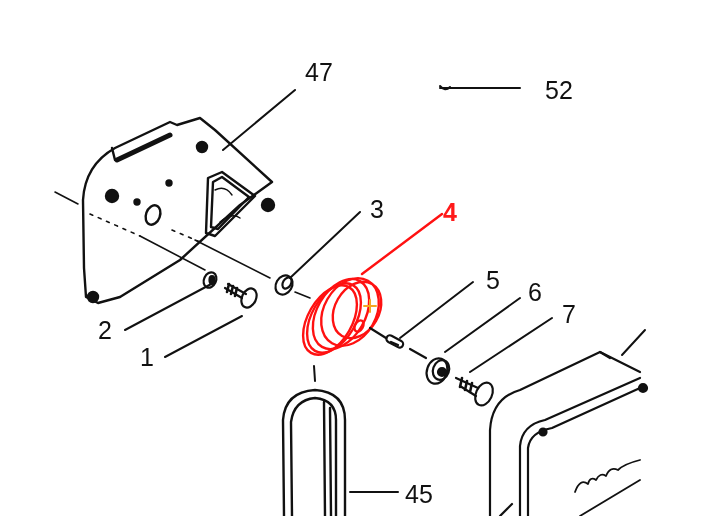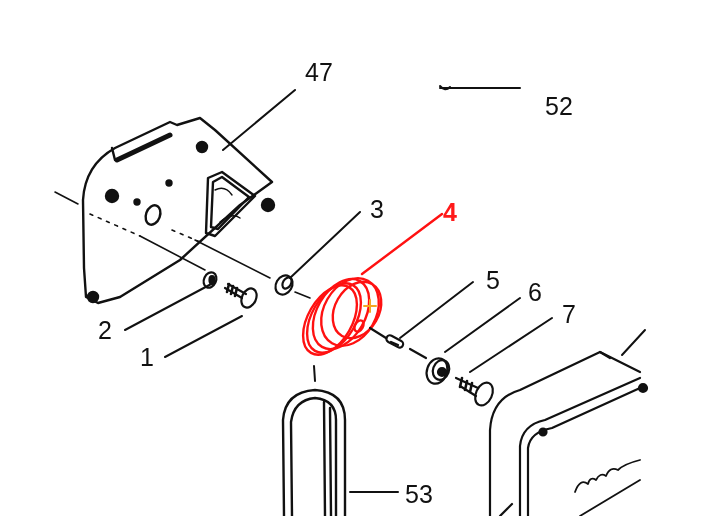--- a/index.html
+++ b/index.html
@@ -122,23 +122,23 @@
     <path d="M600,352 L610,358"></path>
     <circle cx="543" cy="432" r="3.5" fill="#111"></circle>
     <circle cx="643" cy="388" r="4" fill="#111"></circle>
     <path d="M500,516 L512,504"></path>
     <path d="M575,492 Q580,478 588,484 Q590,476 596,480 Q600,472 606,476 Q610,466 618,470 Q624,464 640,460" stroke-width="1.8"></path>
     <path d="M580,516 L640,480" stroke-width="1.8"></path>
   </g>
 </svg>
 
 <div class="lbl" style="left:305px;top:60px;">47</div>
-<div class="lbl" style="left:545px;top:94px;">52</div>
+<div class="lbl" style="left:545px;top:78px;">52</div>
 <div class="lbl" style="left:370px;top:197px;">3</div>
 <div class="lbl hl" style="left:443px;top:200px;">4</div>
 <div class="lbl" style="left:486px;top:268px;">5</div>
 <div class="lbl" style="left:528px;top:280px;">6</div>
 <div class="lbl" style="left:562px;top:302px;">7</div>
 <div class="lbl" style="left:98px;top:318px;">2</div>
 <div class="lbl" style="left:140px;top:345px;">1</div>
-<div class="lbl" style="left:405px;top:482px;">53</div>
+<div class="lbl" style="left:405px;top:482px;">45</div>
 
 </div>
 
 </body></html>

